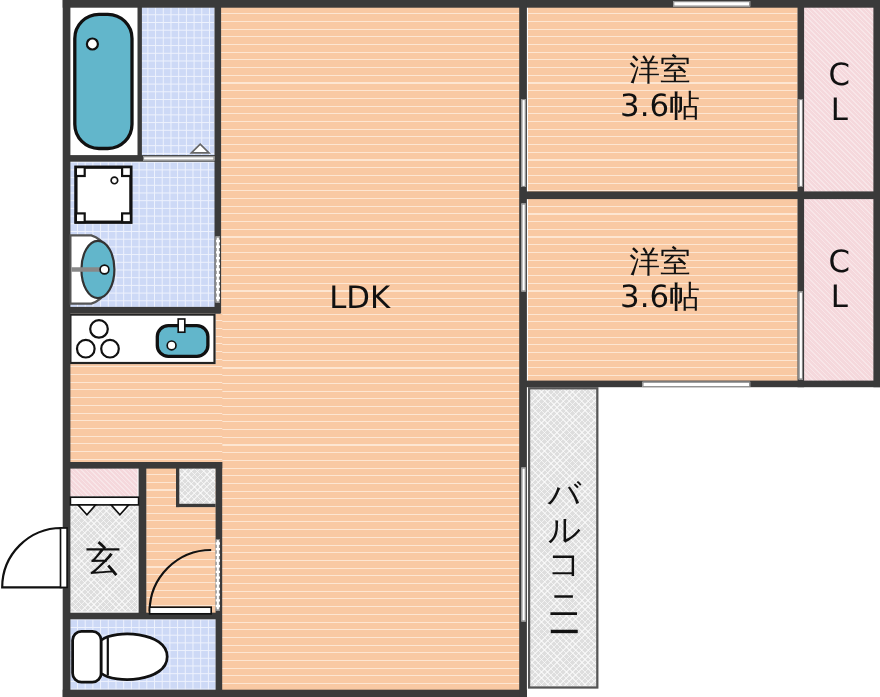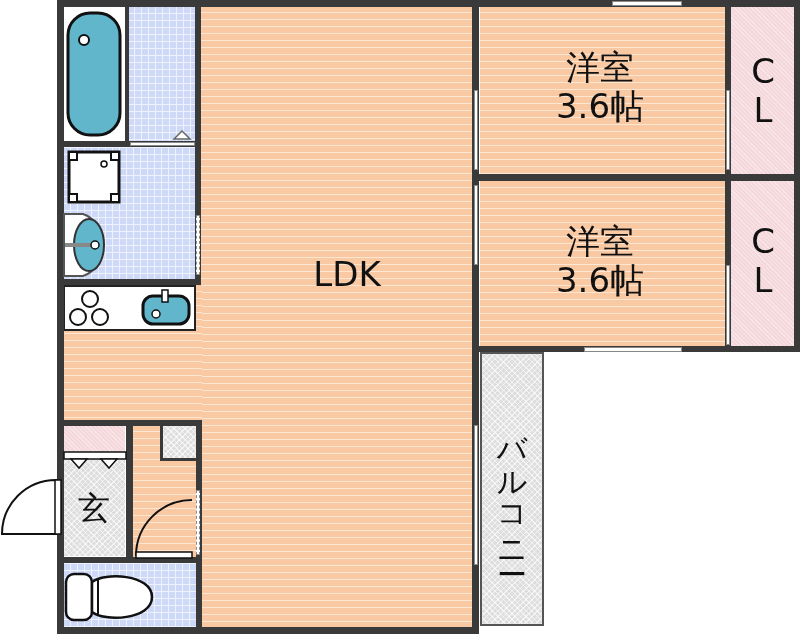--- a/index.html
+++ b/index.html
@@ -4,21 +4,21 @@
 <style>
   html,body{margin:0;padding:0;background:#fff;}
   body{width:800px;height:634px;position:relative;overflow:hidden;font-family:"Liberation Sans","DejaVu Sans",sans-serif;}
   .abs{position:absolute;box-sizing:border-box;}
   .wall{background:#3a3a3a;}
   .floor{background-color:#f9c9a3;background-image:repeating-linear-gradient(to bottom,#f9c9a3 0px,#f9c9a3 6px,#fde6d2 6px,#fde6d2 7px);}
   .tile{background-color:#cdd9f6;background-image:linear-gradient(#eef2fd 1px,transparent 1px),linear-gradient(90deg,#eef2fd 1px,transparent 1px);background-size:7px 7px;}
   .closet{background-color:#f5d8dc;background-image:repeating-linear-gradient(45deg,rgba(255,255,255,.35) 0 1px,transparent 1px 3px);}
   .gray{background-color:#dedede;background-image:repeating-linear-gradient(45deg,rgba(255,255,255,.6) 0 1px,transparent 1px 4px),repeating-linear-gradient(-45deg,rgba(255,255,255,.6) 0 1px,transparent 1px 4px);}
   .label{position:absolute;color:#111;text-align:center;line-height:1.15;font-family:"DejaVu Sans",sans-serif;}
-  .big{font-size:34px;}
+  .big{font-size:28px;}
   .win{background:#fff;border:1px solid #888;}
 </style>
 </head>
 <body>
 
 <div class="abs floor" style="left:200px;top:6px;width:274px;height:624px;"></div>
 <div class="abs floor" style="left:62px;top:285px;width:140px;height:140px;"></div>
 
 <div class="abs" style="left:63px;top:6px;width:64px;height:136px;background:#fff;"></div>
 <div class="abs tile" style="left:127px;top:6px;width:68px;height:136px;"></div>
@@ -111,21 +111,21 @@
 <svg class="abs" style="left:134px;top:498px;" width="62" height="62" viewBox="0 0 62 62">
   <path d="M58,2 A56,56 0 0 0 2,58" fill="none" stroke="#111" stroke-width="2"></path>
   <rect x="2" y="54" width="56" height="6" fill="#fff" stroke="#111" stroke-width="1.5"></rect>
 </svg>
 <svg class="abs" style="left:64px;top:570px;" width="90" height="54" viewBox="0 0 90 54">
   <rect x="2" y="4" width="26" height="46" rx="8" fill="#fff" stroke="#111" stroke-width="2.5"></rect>
   <path d="M28,12 C40,2 88,4 88,27 C88,50 40,52 28,42 Z" fill="#fff" stroke="#111" stroke-width="2.5"></path>
   <line x1="34" y1="10" x2="34" y2="44" stroke="#111" stroke-width="2"></line>
 </svg>
 
-<div class="label big" style="left:252px;top:255px;width:190px;">
+<div class="label big" style="left:232px;top:255px;width:190px;">
   <div>LDK</div>
 </div>
 <div class="label big" style="left:510px;top:48px;width:180px;">
   <div>洋室</div>
   <div>3.6帖</div>
 </div>
 <div class="label big" style="left:510px;top:222px;width:180px;">
   <div>洋室</div>
   <div>3.6帖</div>
 </div>

